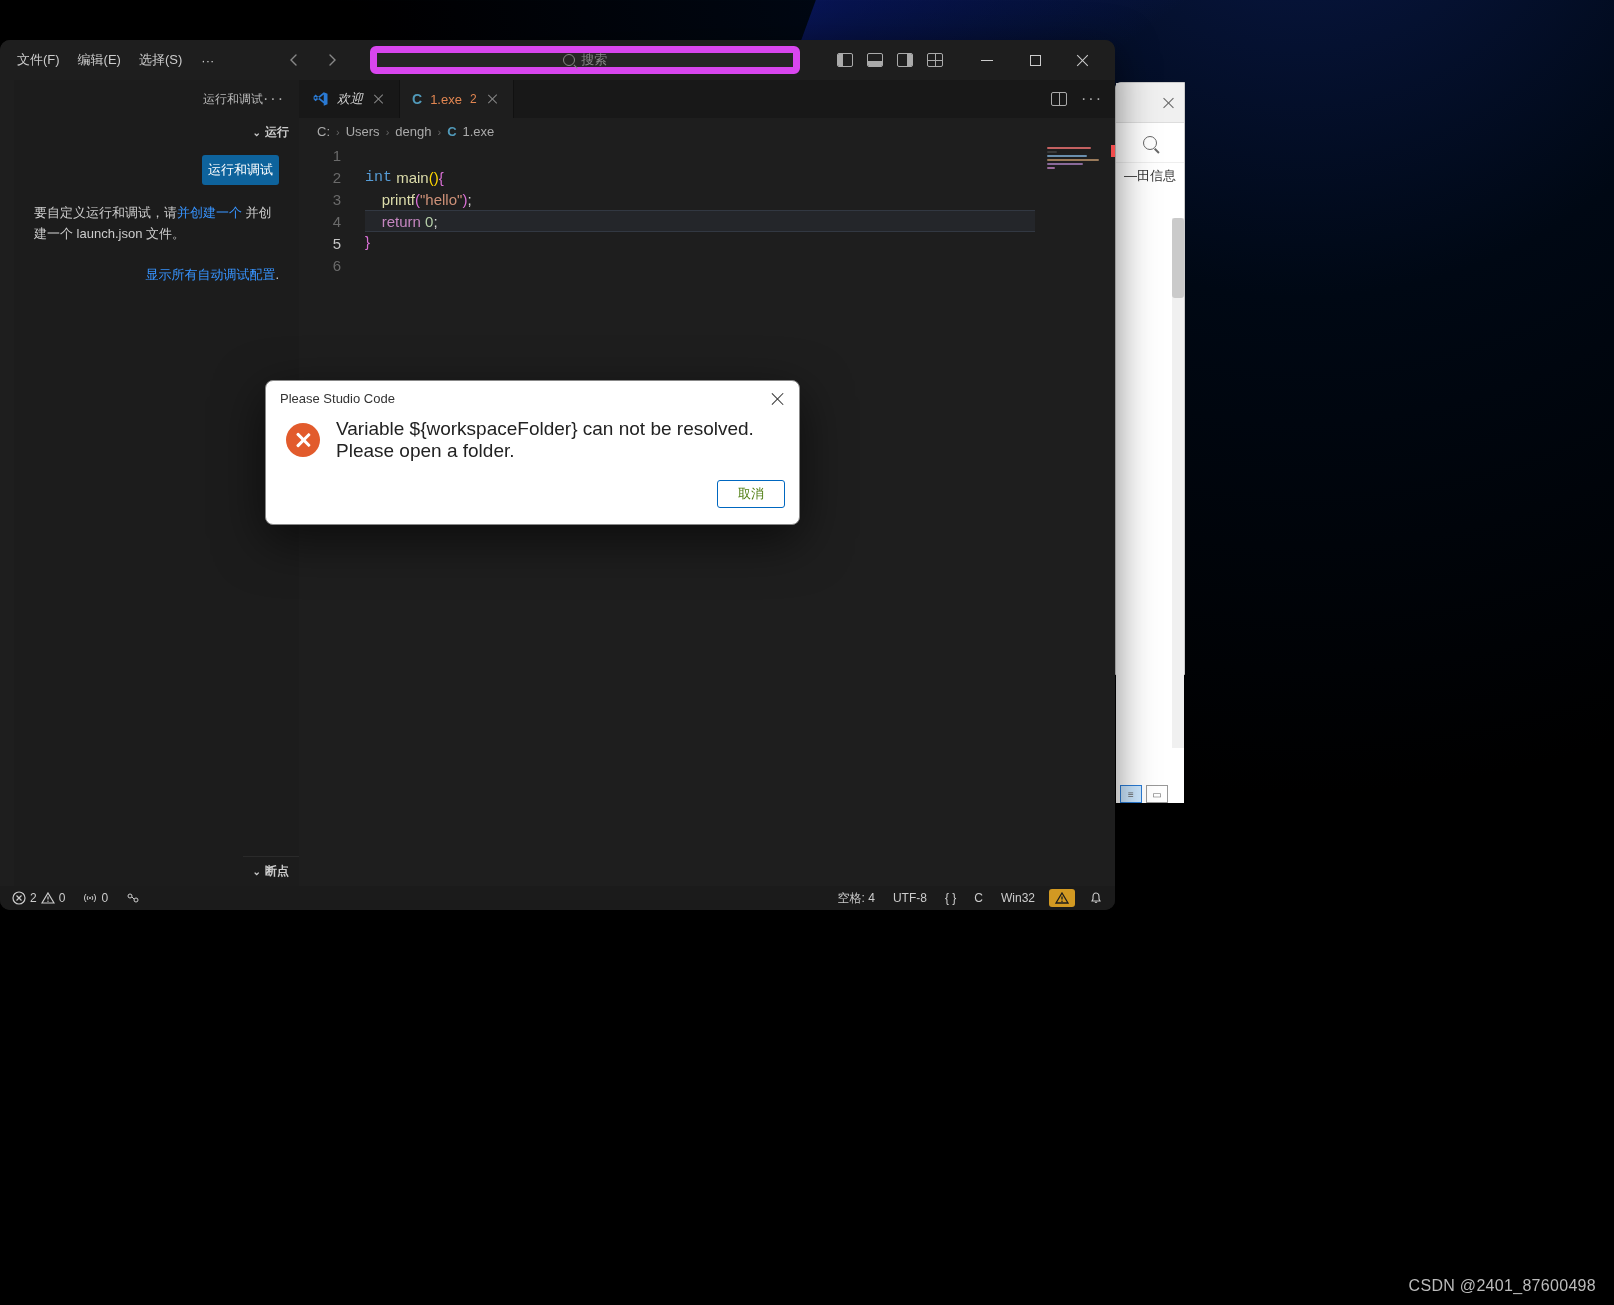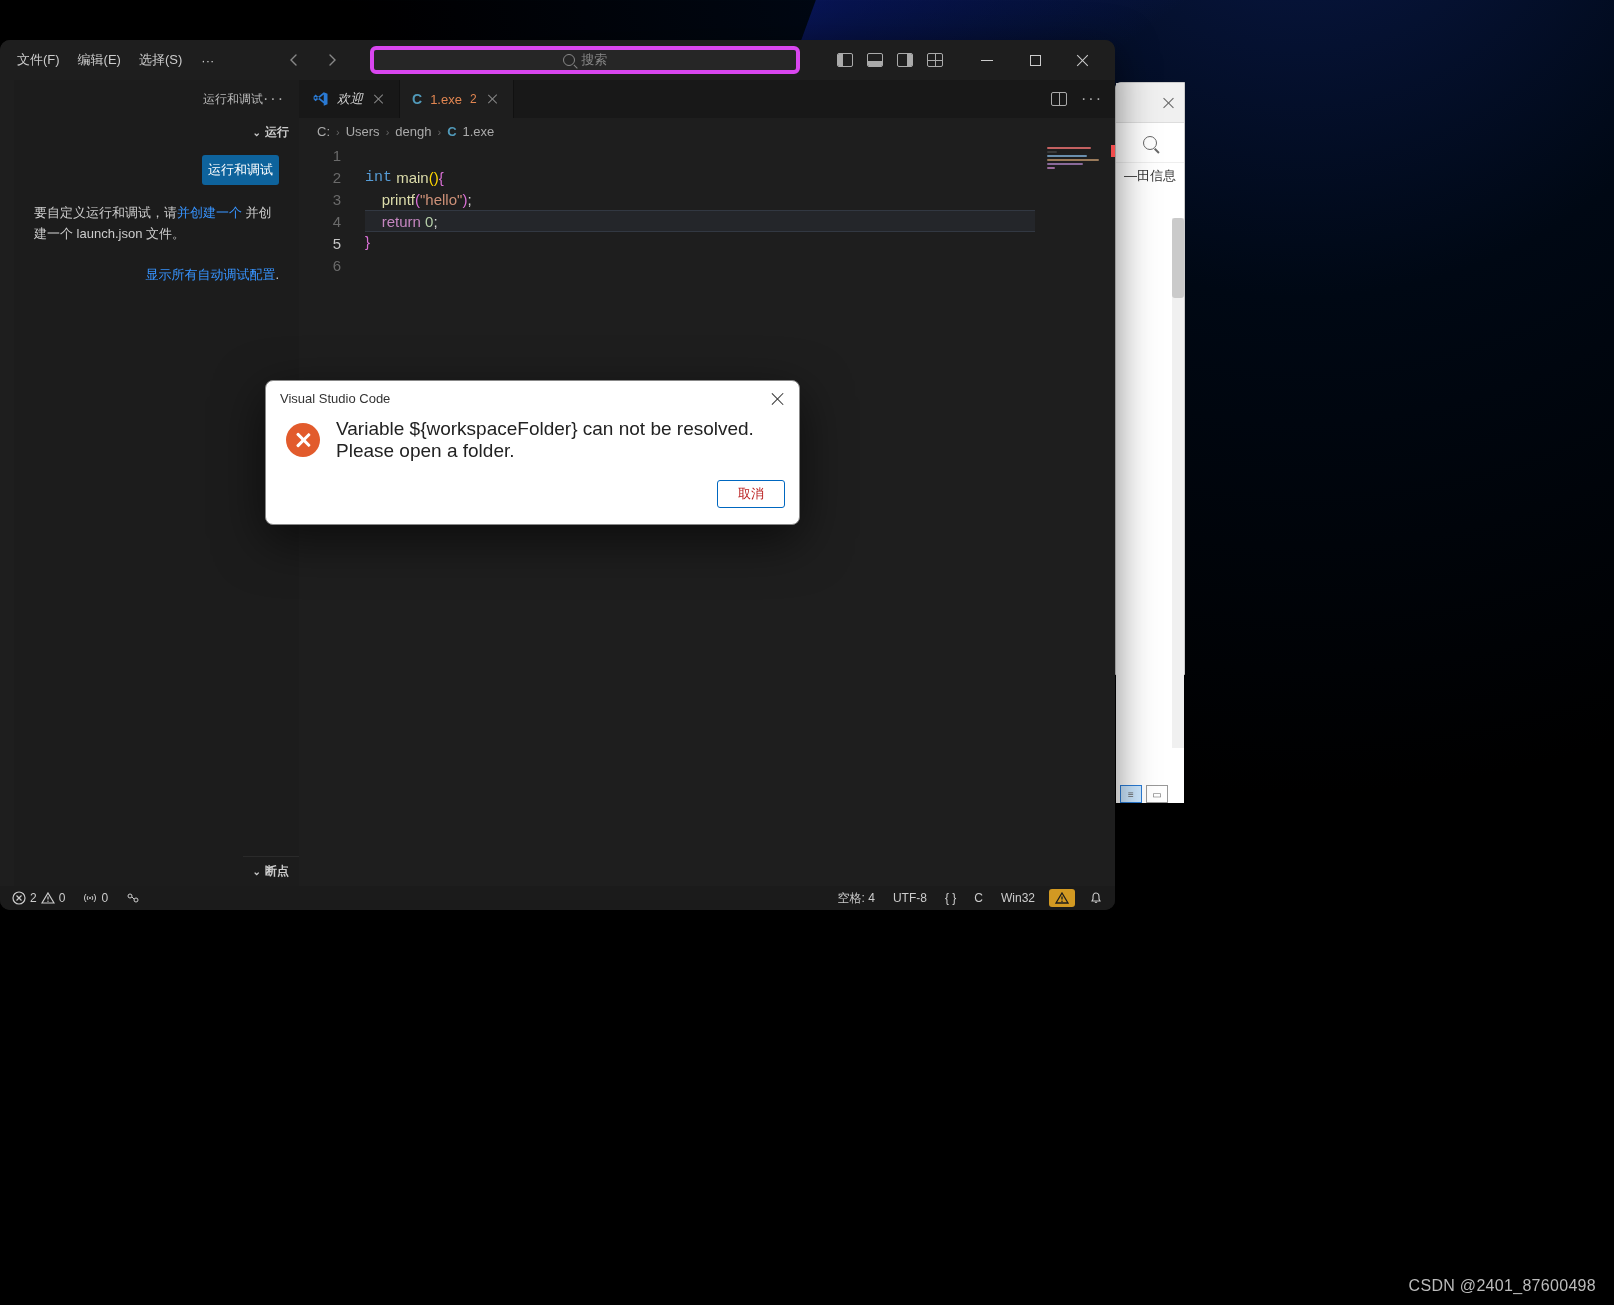--- a/index.html
+++ b/index.html
@@ -29,21 +29,21 @@
 
 
 .vscode { position: absolute; top: 40px; left: 0; width: 1115px; height: 870px; background: #1e1e1e; border-radius: 10px; overflow: hidden; box-shadow: 0 10px 40px rgba(0,0,0,0.5); }
 
 
 .titlebar { height: 40px; background: #1e1e1e; display: flex; align-items: center; padding: 0 8px; color: #ccc; font-size: 13px; }
 .titlebar .menu-item { padding: 6px 9px; border-radius: 4px; cursor: default; }
 .titlebar .menu-dots { padding: 6px 10px; }
 .titlebar .nav-btns { margin-left: 60px; display: flex; gap: 18px; }
 .titlebar .nav-arrow { width: 20px; height: 20px; color: #888; display:flex; align-items:center; justify-content:center; }
-.titlebar .searchbox { margin-left: 28px; width: 430px; height: 28px; background: #262626; border: 4px solid #d946ef; border-radius: 6px; display: flex; align-items: center; justify-content: center; gap: 6px; color: #888; font-size:13px; }
+.titlebar .searchbox { margin-left: 28px; width: 430px; height: 28px; background: #262626; border: 7px solid #d946ef; border-radius: 6px; display: flex; align-items: center; justify-content: center; gap: 6px; color: #888; font-size:13px; }
 .titlebar .searchbox .mag { width:12px; height:12px; border:1.3px solid #888; border-radius:50%; position:relative; }
 .titlebar .searchbox .mag::after { content:""; position:absolute; width:5px; height:1.3px; background:#888; bottom:-2px; right:-4px; transform:rotate(45deg); }
 .titlebar .spacer { flex: 1; }
 .titlebar .layout-icons { display:flex; gap:14px; margin-right:20px; }
 .titlebar .layout-icon { width:16px; height:14px; border:1.4px solid #aaa; border-radius:2px; position:relative; }
 .titlebar .layout-icon.left::before { content:""; position:absolute; left:0; top:0; bottom:0; width:5px; background:#aaa; border-radius:1px 0 0 1px; }
 .titlebar .layout-icon.bottom::before { content:""; position:absolute; left:0; right:0; bottom:0; height:5px; background:#aaa; border-radius:0 0 1px 1px; }
 .titlebar .layout-icon.right::before { content:""; position:absolute; right:0; top:0; bottom:0; width:5px; background:#aaa; border-radius:0 1px 1px 0; }
 .titlebar .layout-icon.grid::before { content:""; position:absolute; left:50%; top:0; bottom:0; width:1.4px; background:#aaa; }
 .titlebar .layout-icon.grid::after { content:""; position:absolute; top:50%; left:0; right:0; height:1.4px; background:#aaa; }
@@ -128,21 +128,21 @@
 .dialog-title { padding:10px 14px 8px; font-size:13px; color:#333; display:flex; justify-content:space-between; align-items:center; }
 .dialog-title .dclose { position:relative; width:14px; height:14px; cursor:pointer; }
 .dialog-title .dclose::before, .dialog-title .dclose::after { content:""; position:absolute; left:6px; top:-1px; width:1.3px; height:16px; background:#333; }
 .dialog-title .dclose::before { transform:rotate(45deg);} .dialog-title .dclose::after { transform:rotate(-45deg);}
 .dialog-body { padding:4px 20px 18px; display:flex; gap:16px; align-items:center; }
 .dialog-err-icon { width:34px; height:34px; border-radius:50%; background:#e25b2c; position:relative; flex-shrink:0; }
 .dialog-err-icon::before, .dialog-err-icon::after { content:""; position:absolute; left:16px; top:8px; width:2.5px; height:18px; background:#fff; border-radius:1px; }
 .dialog-err-icon::before { transform:rotate(45deg);} .dialog-err-icon::after { transform:rotate(-45deg);}
 .dialog-msg { font-size:19px; color:#222; }
 .dialog-actions { padding:0 14px 16px; display:flex; justify-content:flex-end; }
-.dialog-actions button { padding:4px 20px; background:#fff; border:1px solid #0067c0; color:#b91c1c; border-radius:3px; font-size:13px; cursor:pointer; }
+.dialog-actions button { padding:4px 20px; background:#fff; border:1px solid #0067c0; color:#4d7c0f; border-radius:3px; font-size:13px; cursor:pointer; }
 
 
 .watermark { position:absolute; bottom:10px; right:18px; color:#bbb; font-size:16px; font-family:Arial, sans-serif; letter-spacing:0.3px; }
 
 svg { display:block; }
 </style>
 </head>
 <body>
 
 <div class="wallpaper"></div>
@@ -343,21 +343,21 @@
     </div>
     <div class="sb-item">
       <svg width="14" height="14" viewBox="0 0 14 14">
           <path d="M7 2 C4.5 2 4 4 4 6 L4 8 L3 10 H11 L10 8 V6 C10 4 9.5 2 7 2 Z M6 11 A1.2 1.2 0 0 0 8 11" stroke="#ccc" stroke-width="1.1" fill="none"></path>
         </svg>
     </div>
   </div>
 
   <div class="dialog">
     <div class="dialog-title">
-      <span>Visual Studio Code</span>
+      <span>Please Studio Code</span>
       <div class="dclose"></div>
     </div>
     <div class="dialog-body">
       <div class="dialog-err-icon"></div>
       <div class="dialog-msg">Variable ${workspaceFolder} can not be resolved. Please open a folder.</div>
     </div>
     <div class="dialog-actions">
       <button>取消</button>
     </div>
   </div>

